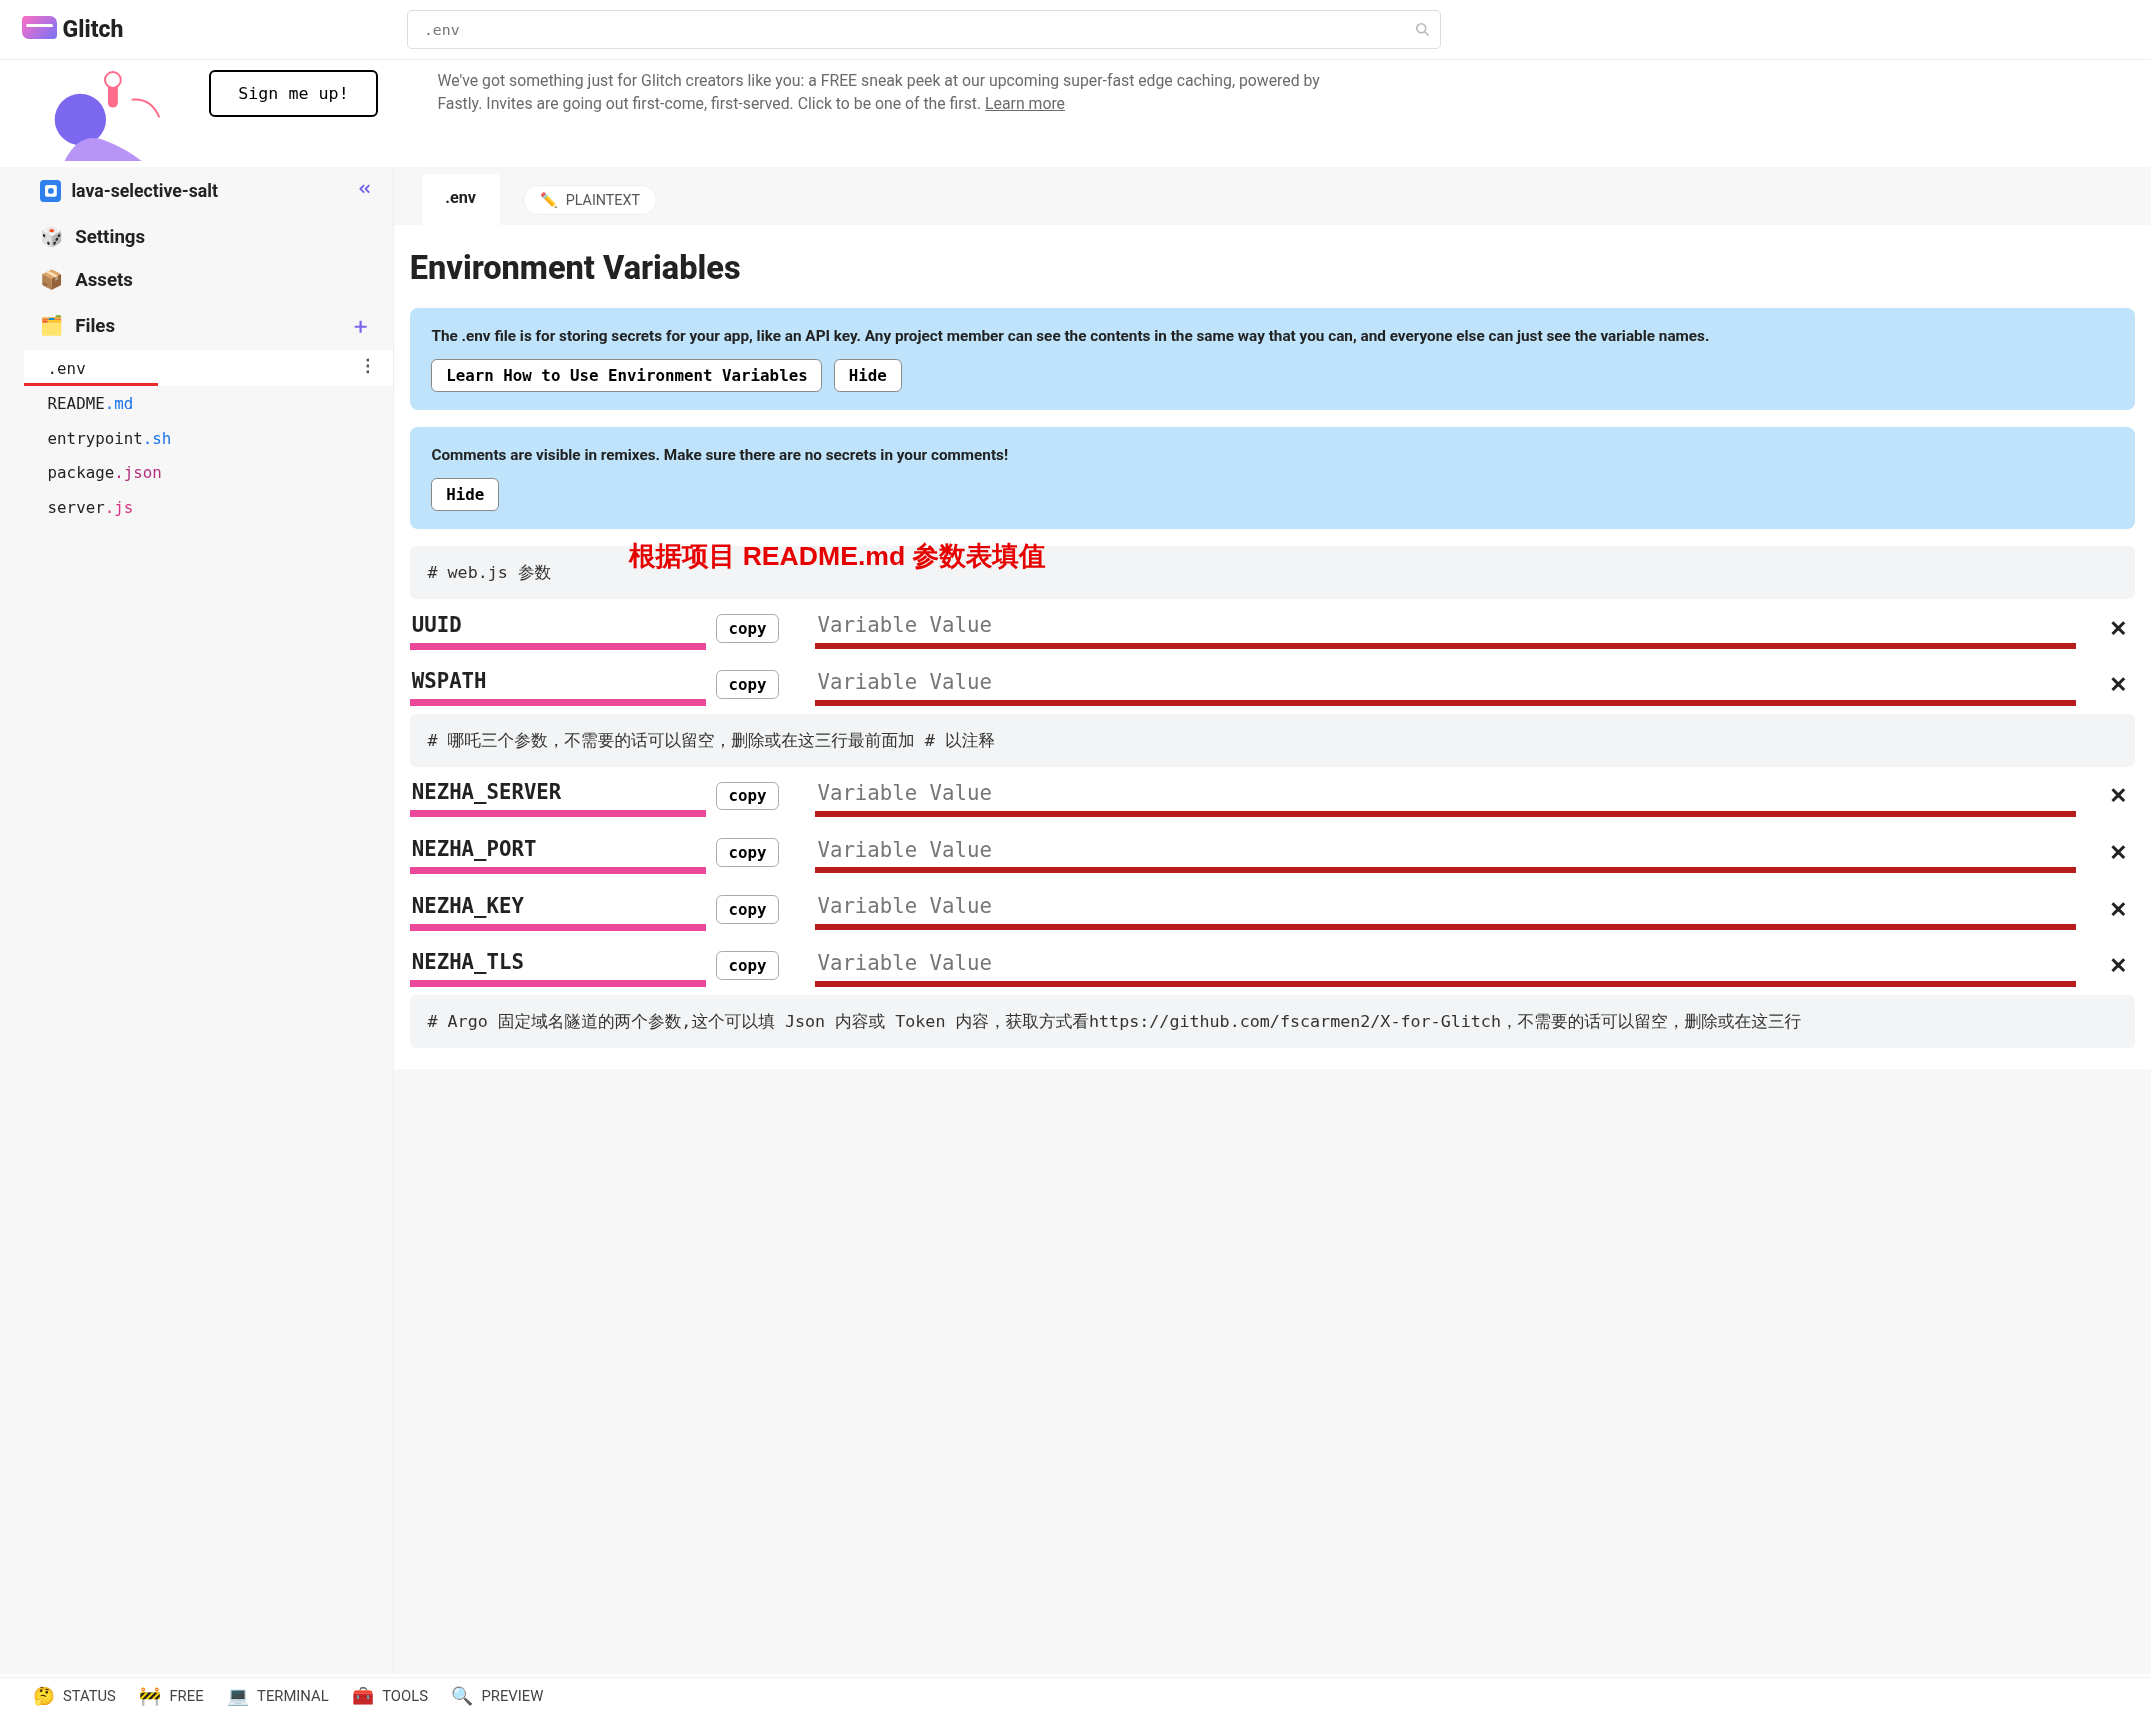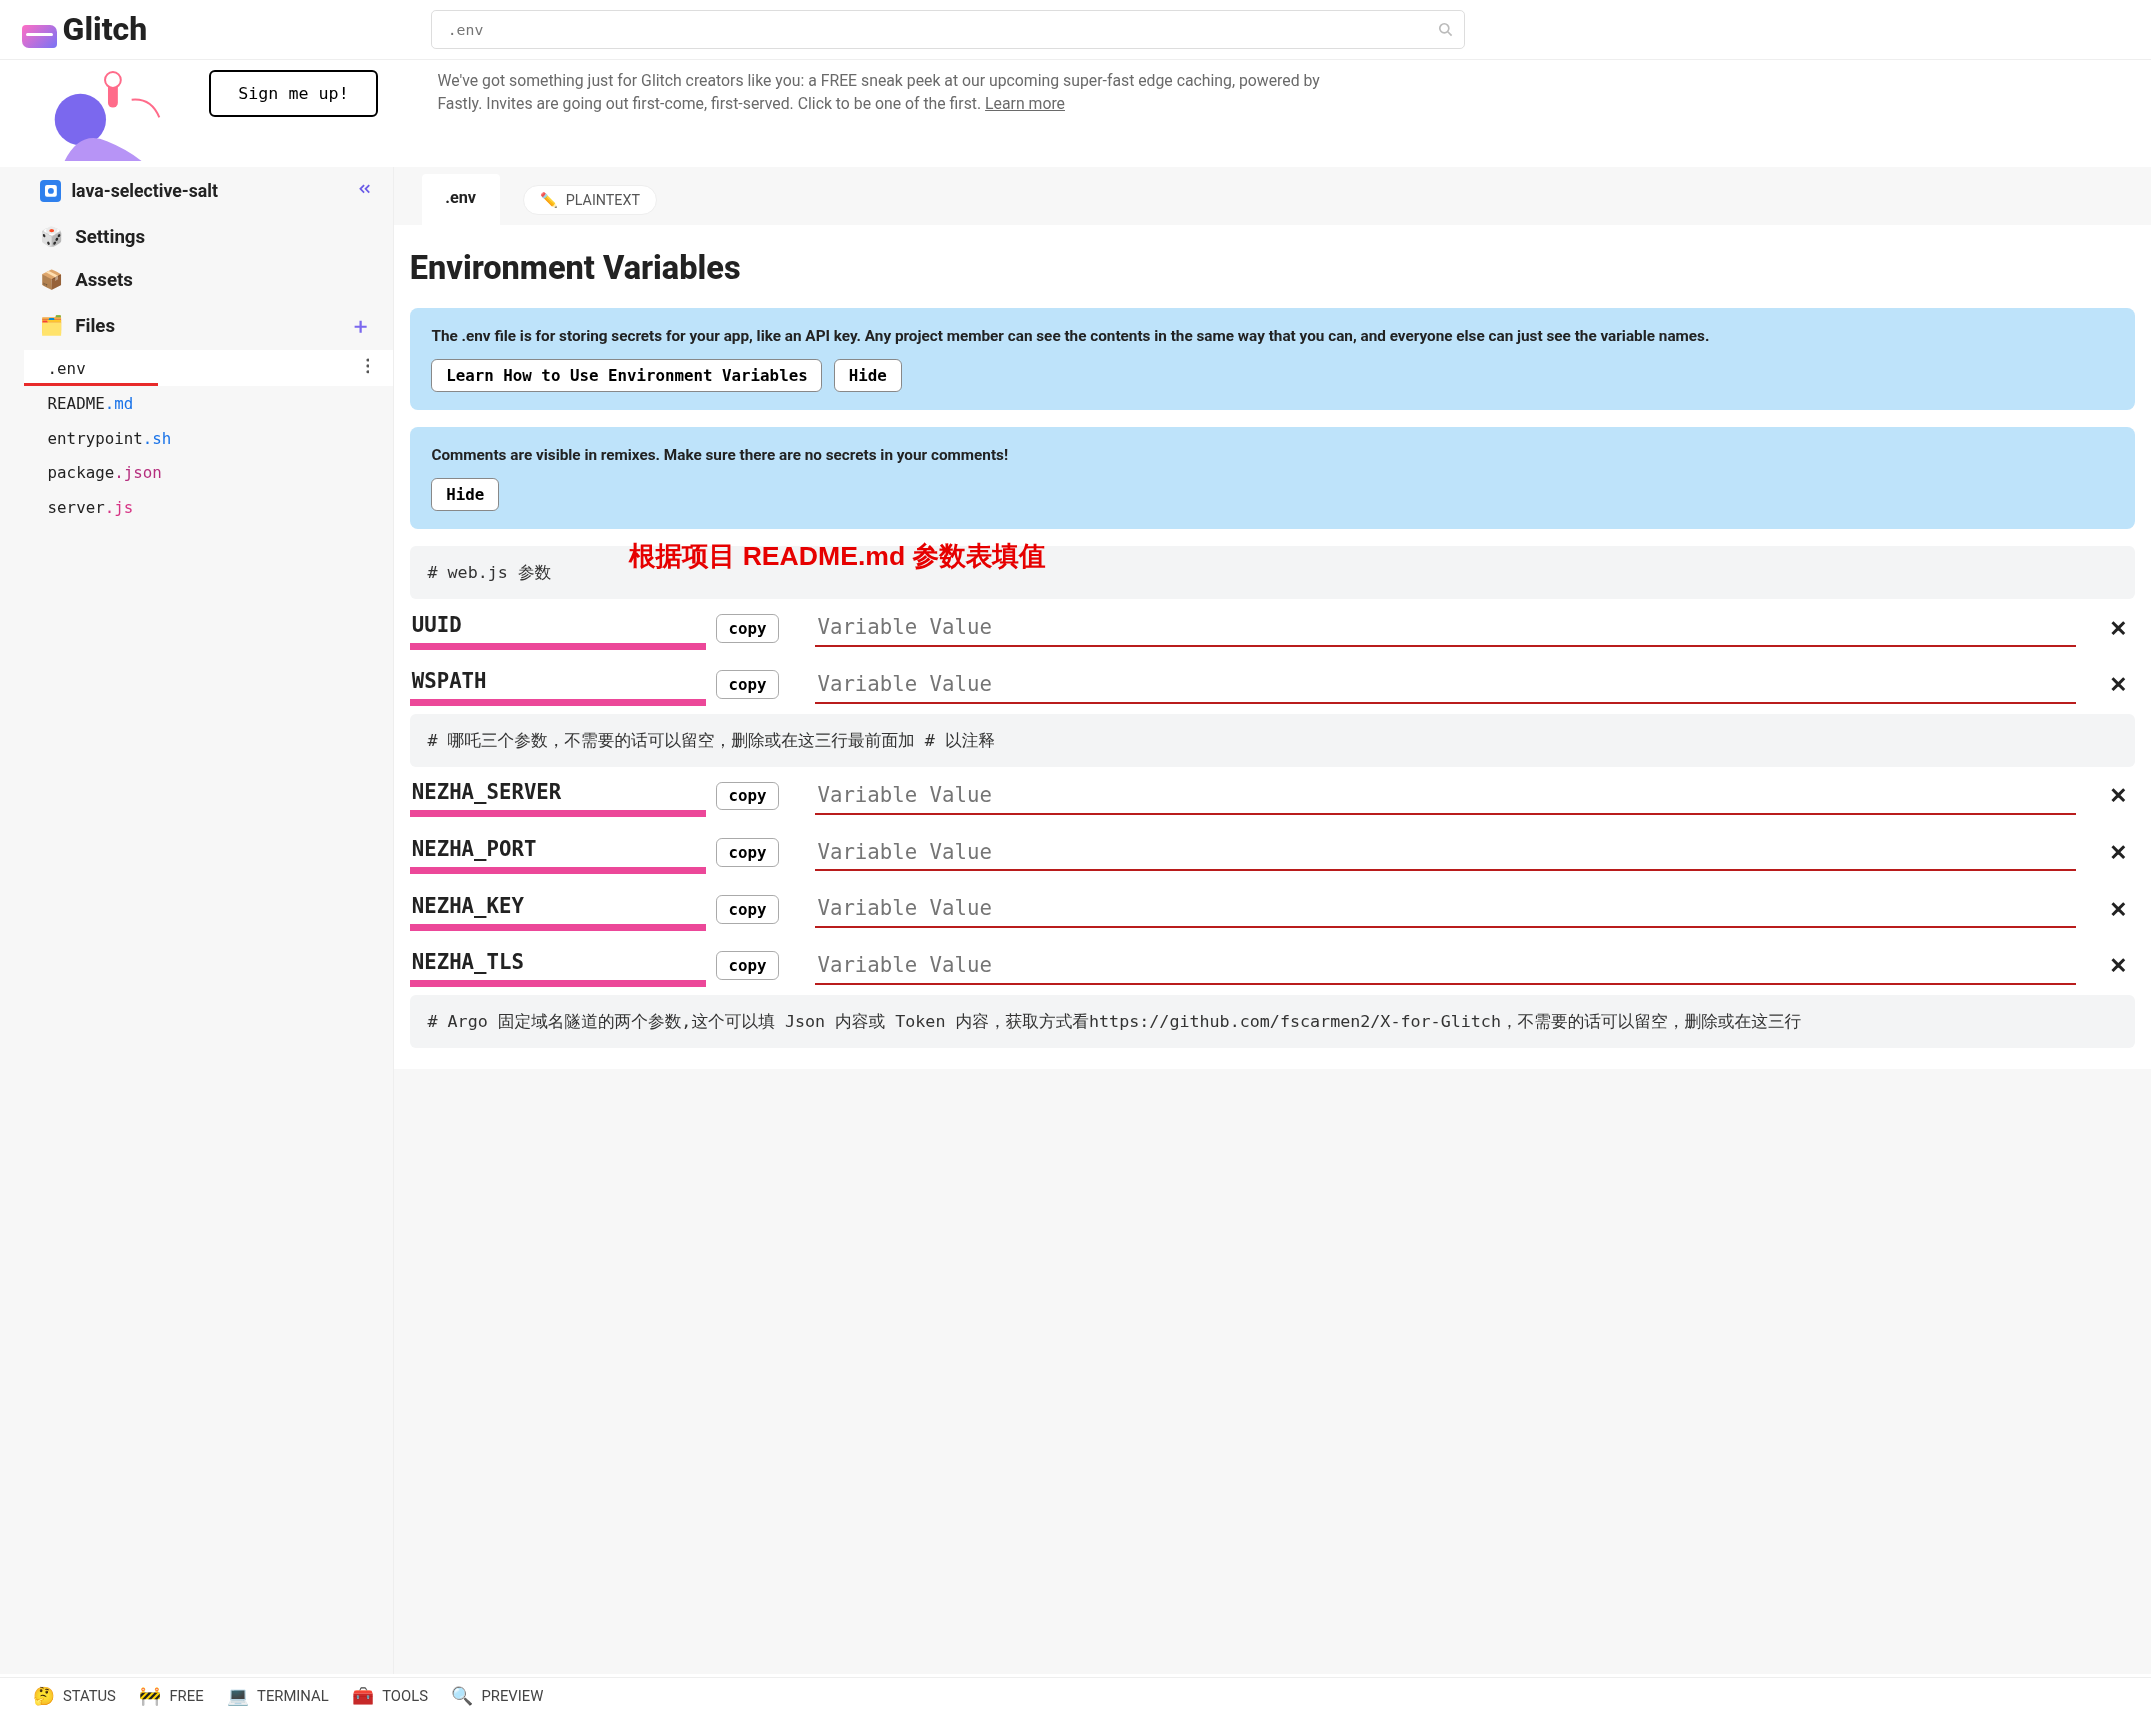--- a/index.html
+++ b/index.html
@@ -1,18 +1,18 @@
 <!DOCTYPE html>
 <html><head>
 <meta charset="utf-8">
 <style>
 * { box-sizing: border-box; margin: 0; padding: 0; }
 body { font-family: -apple-system, BlinkMacSystemFont, "Segoe UI", Roboto, sans-serif; background: #fff; color: #222; font-size: 14.3px; }
 .topbar { display: flex; align-items: center; padding: 9.9px 21.7px; border-bottom: 1px solid #eee; gap: 17.7px; }
-.logo { display: flex; align-items: flex-end; gap: 5.9px; font-size: 32px; font-weight: 800; cursor: pointer; }
+.logo { display: flex; align-items: flex-start; gap: 5.9px; font-size: 23px; font-weight: 800; cursor: pointer; }
 .logo-icon { width: 35px; height: 23.6px; background: linear-gradient(135deg,#ff6ec4,#7873f5); border-radius: 3.9px 6.9px 3.9px 6.9px; position: relative; }
 .logo-icon::after { content:""; position:absolute; top:7.9px; left:3.9px; right:3.9px; height:3px; background:#fff; border-radius:2px; }
 .search-wrap { flex: 0 1 1034px; margin-left: 266px; }
 .searchbox { display:flex; align-items:center; border:1px solid #ddd; border-radius:4.9px; padding:0 9.9px; height:39px; }
 .searchbox input { border:none; outline:none; flex:1; font-family: ui-monospace,Menlo,monospace; color:#aaa; font-size:14.8px; padding:0 5.9px; }
 .search-icon { width:16.7px; height:16.7px; }
 .banner-area { display:flex; padding:9.9px 33px 0 33px; align-items:flex-start; gap:27.6px; }
 .illus { width:148px; height:91px; }
 .signup-btn { font-family: ui-monospace,Menlo,monospace; font-size:16.7px; border:2px solid #000; background:#fff; padding:11.8px 27.6px; border-radius:5.9px; cursor:pointer; }
 .banner-text { color:#6a6a6a; font-size:15.8px; line-height:1.45; margin-left: 31.5px; max-width: 906px; }
@@ -44,21 +44,21 @@
 .h1 { font-size:32.5px; font-weight:800; padding: 3.9px 0 21.7px 7.9px; }
 .info-box { background:#bee3fa; border-radius:7.9px; padding:17.7px 21.7px; margin: 0 7.9px 17.7px 7.9px; }
 .info-text { font-size:15.3px; font-weight:700; margin-bottom:11.8px; color:#222; line-height:1.4; }
 .pill-btn { font-family: ui-monospace,Menlo,monospace; font-size:15.8px; font-weight:700; border:1.5px solid #888; background:#fff; padding:5.9px 13.8px; border-radius:5.9px; cursor:pointer; margin-right:7.9px; }
 .comment-block { background:#f3f4f5; border-radius:5.9px; padding:13.8px 17.7px; margin: 0 7.9px 2px 7.9px; font-family: ui-monospace,Menlo,monospace; color:#333; font-size:16.7px; line-height:1.5; }
 .annot { position:absolute; color:#e60000; font-size:26.6px; font-weight:700; font-family: "PingFang SC","Hiragino Sans GB",sans-serif; pointer-events:none; }
 .var-row { display:flex; align-items:center; gap:21.7px; padding:5.9px 7.9px 5.9px 7.9px; margin-bottom:2px; }
 .var-name { font-family: ui-monospace,Menlo,monospace; font-weight:800; font-size:20.7px; width:296px; border-bottom:7px solid #ec4899; padding:5.9px 2px; }
 .copy-btn { font-family: ui-monospace,Menlo,monospace; font-weight:700; border:1.5px solid #aaa; background:#fff; padding:3.9px 11.8px; border-radius:5.9px; cursor:pointer; font-size:15.8px; }
 .var-left { display:flex; align-items:center; gap:9.9px; width:384px; }
-.var-right { flex:1; display:flex; border-bottom:2px solid #b91c1c; }
+.var-right { flex:1; display:flex; border-bottom:6px solid #b91c1c; }
 .var-input { border:none; outline:none; font-family: ui-monospace,Menlo,monospace; font-size:20.7px; color:#999; width:100%; padding:5.9px 2px; background:transparent; }
 .del-btn { font-size:21.7px; font-weight:800; cursor:pointer; padding:0 7.9px; margin-left:3.9px; }
 .footer { position:fixed; bottom:0; left:0; right:0; background:#fff; border-top:1px solid #eee; display:flex; align-items:center; gap:23.6px; padding:7.9px 33px; font-size:14.8px; color:#444; }
 .ft-item { display:flex; align-items:center; gap:7.9px; cursor:pointer; }
 .ft-ic { font-size:17.7px; }
 .rel-wrap { position:relative; }
 </style>
 </head>
 <body>
 

